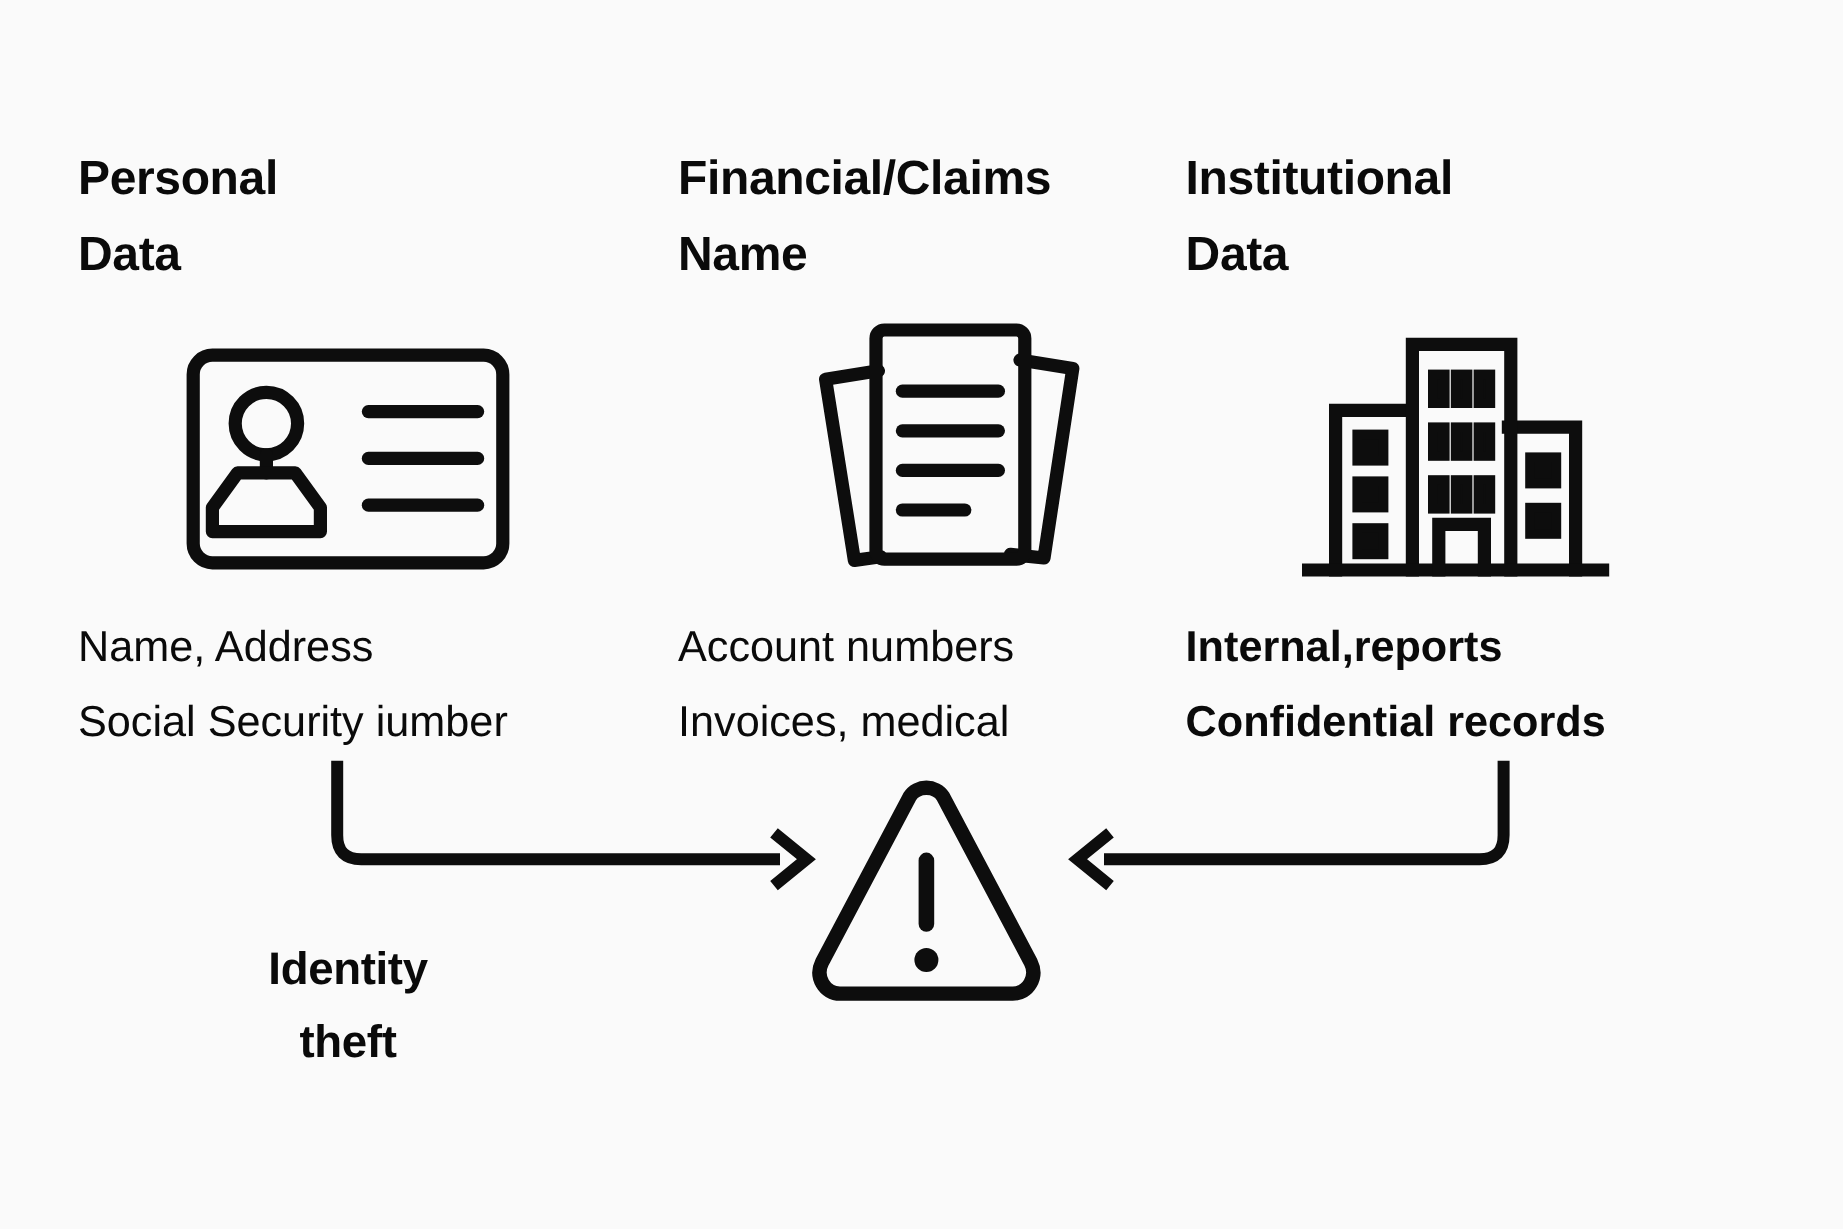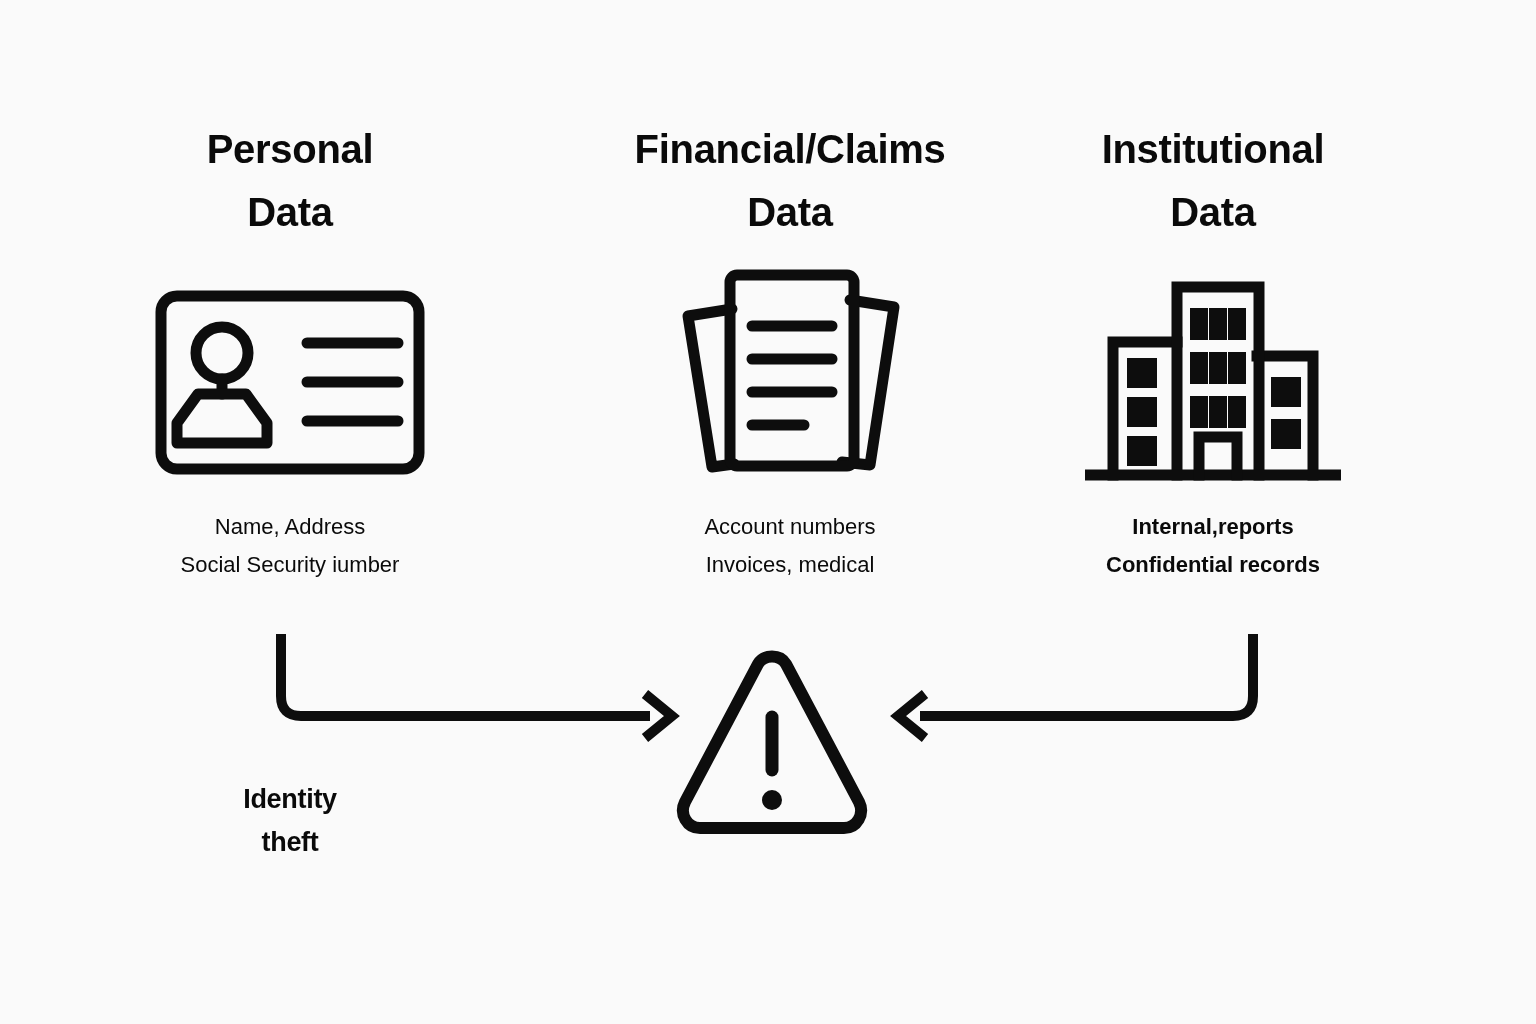--- a/index.html
+++ b/index.html
@@ -14,44 +14,44 @@
     color: #0a0a0a;
     overflow: hidden;
   }
   #stage {
     position: relative;
     width: 1536px;
     height: 1024px;
   }
   .col {
     position: absolute;
-    text-align: center;
+    text-align: left;
   }
   .col-heading {
     font-size: 40px;
     font-weight: bold;
     line-height: 1.58;
     letter-spacing: -0.3px;
     white-space: pre-line;
   }
   .col-caption {
-    font-size: 22px;
+    font-size: 36px;
     font-weight: 400;
     line-height: 1.72;
     white-space: pre-line;
   }
   .icon-wrap {
     display: flex;
     align-items: center;
     justify-content: center;
   }
   .outcome {
     position: absolute;
     text-align: center;
-    font-size: 27px;
+    font-size: 38px;
     font-weight: bold;
     line-height: 1.6;
     letter-spacing: -0.3px;
     white-space: pre-line;
   }
   .svg-layer {
     position: absolute;
     left: 0;
     top: 0;
     width: 1536px;
@@ -86,21 +86,21 @@
       </svg>
     </div>
 
     <div class="col-caption" style="margin-top:16px;">Name, Address
 Social Security iumber</div>
   </div>
 
   <div class="col" style="left:565px; top:118px; width:450px;">
 
     <div class="col-heading">Financial/Claims
-Data</div>
+Name</div>
 
     <div class="icon-wrap" style="height:220px; margin-top:28px;">
       <svg width="252" height="226" viewBox="0 0 252 226" fill="none" stroke="#0d0d0d" stroke-width="11" stroke-linecap="round" stroke-linejoin="round">
 
         <path d="M68 40 L24 47 L48 198 L70 195"></path>
 
         <path d="M186 31 L230 38 L206 196 L178 193"></path>
 
         <rect x="66" y="6" width="124" height="191" rx="7" ry="7"></rect>
 

